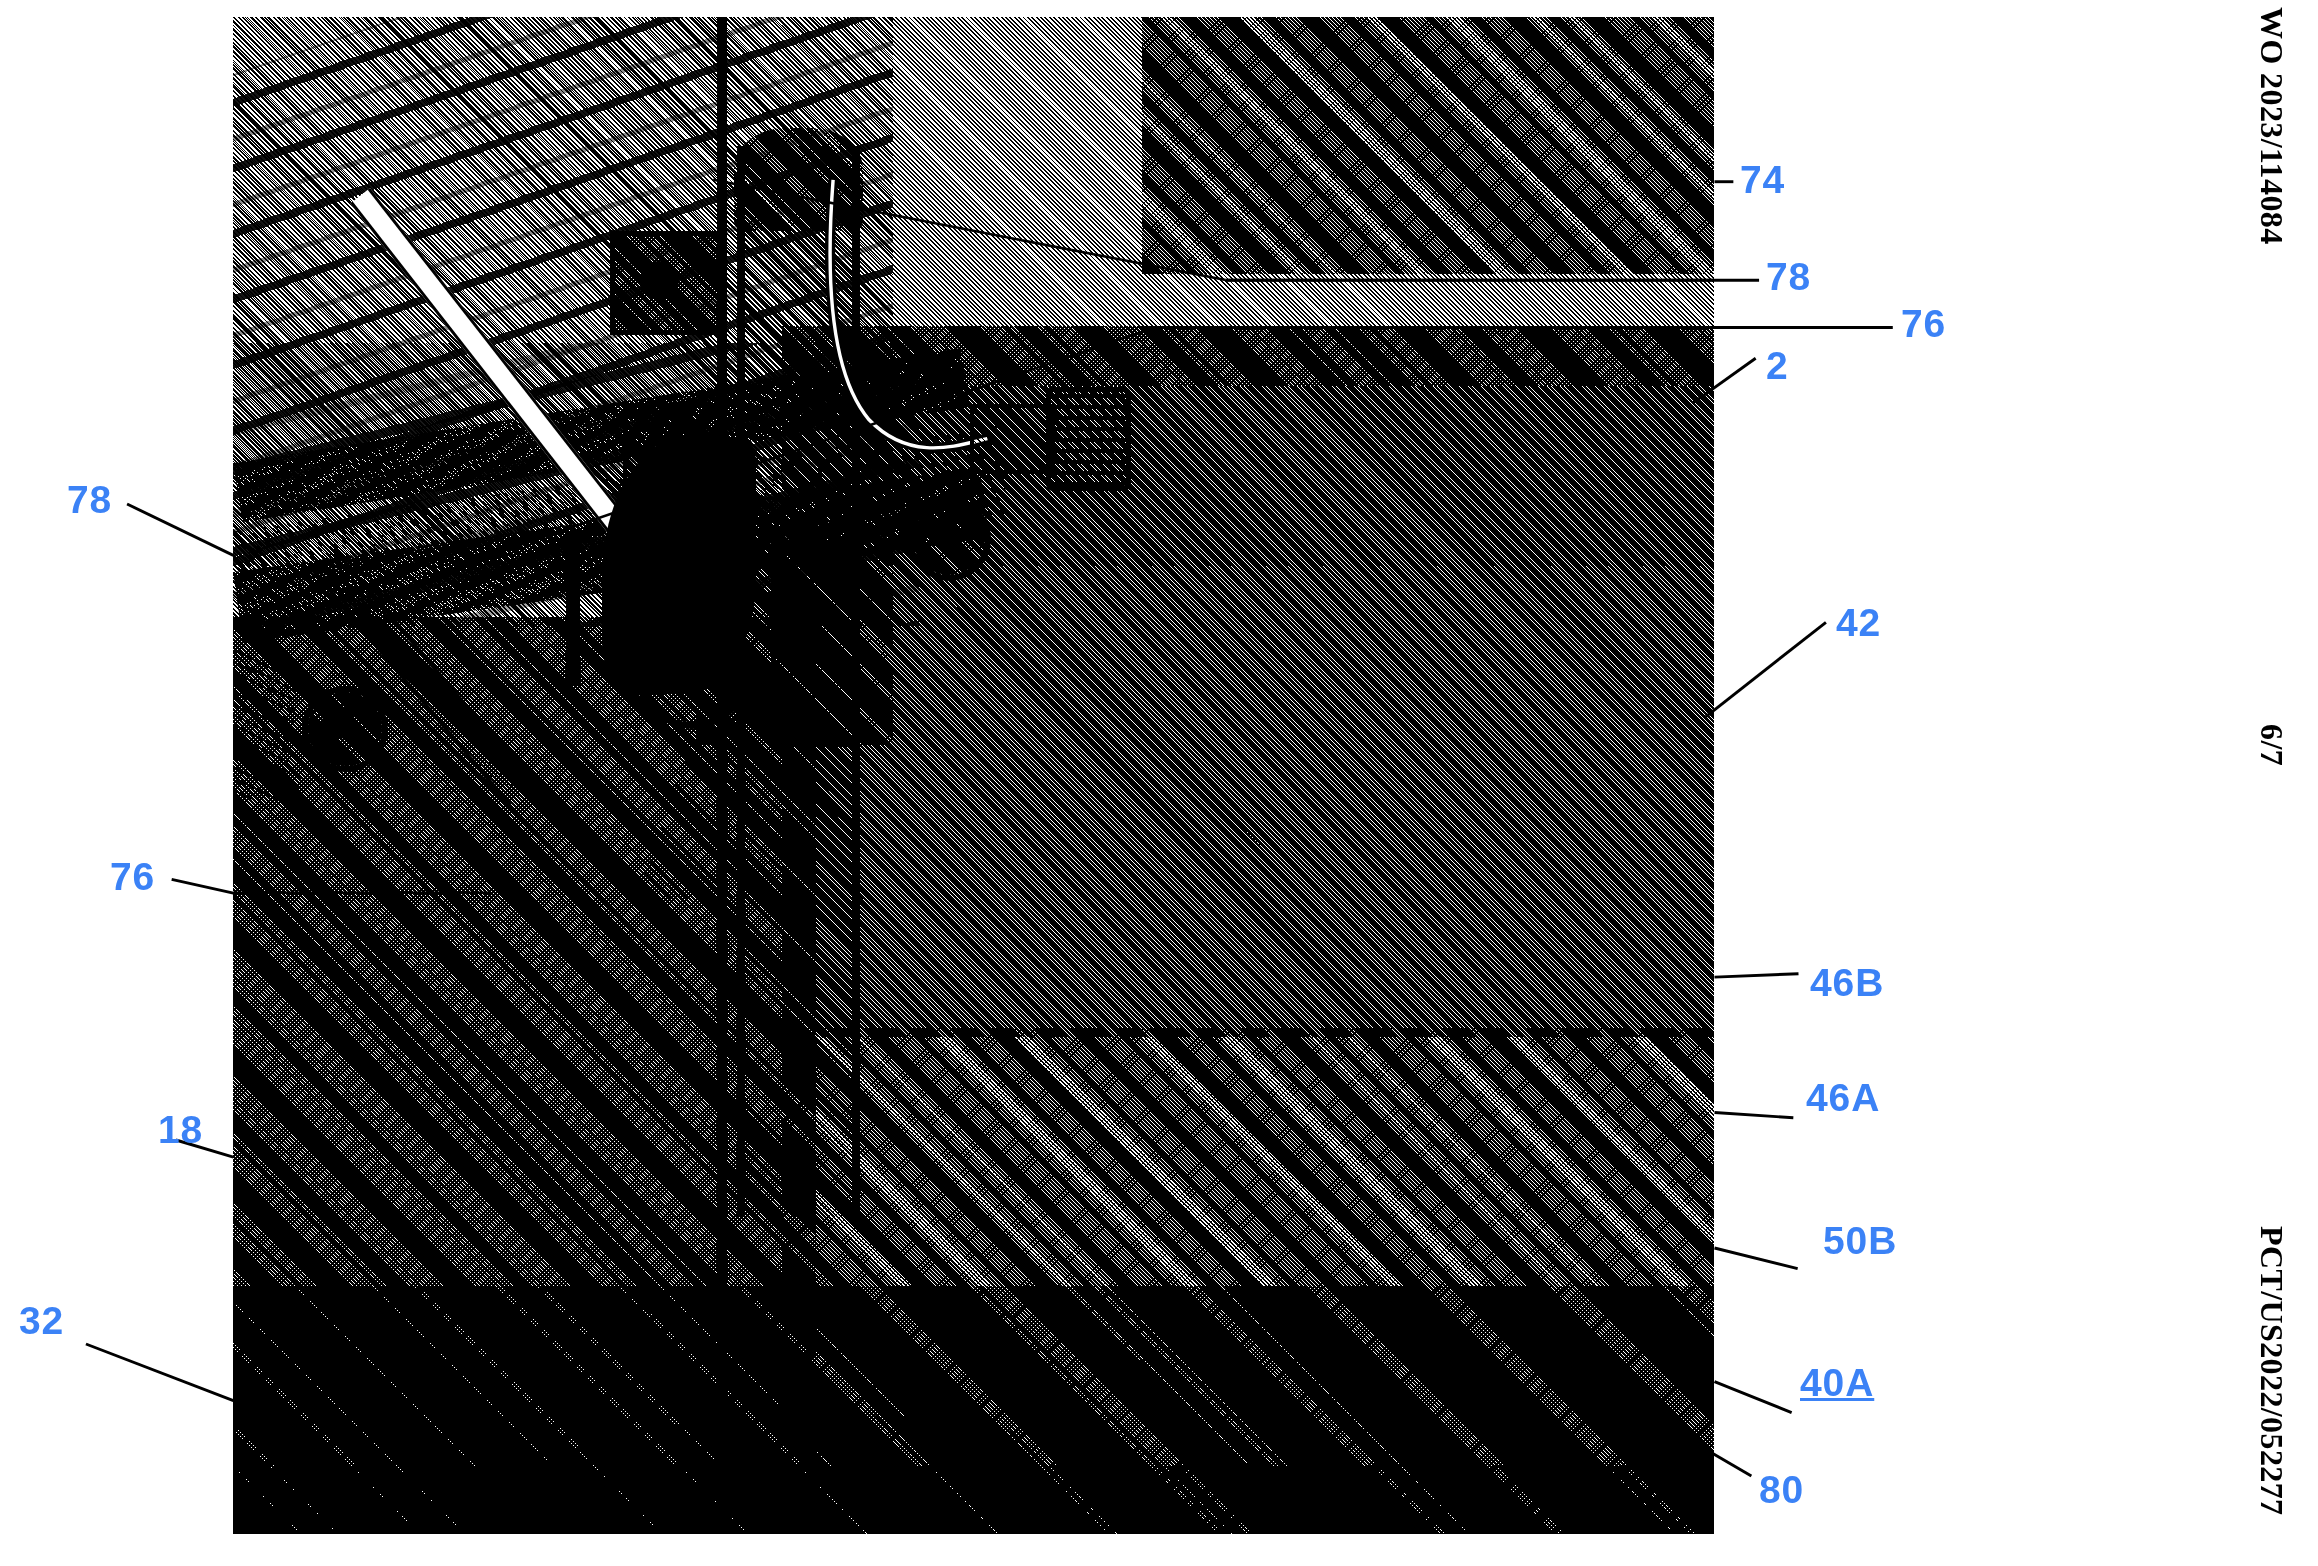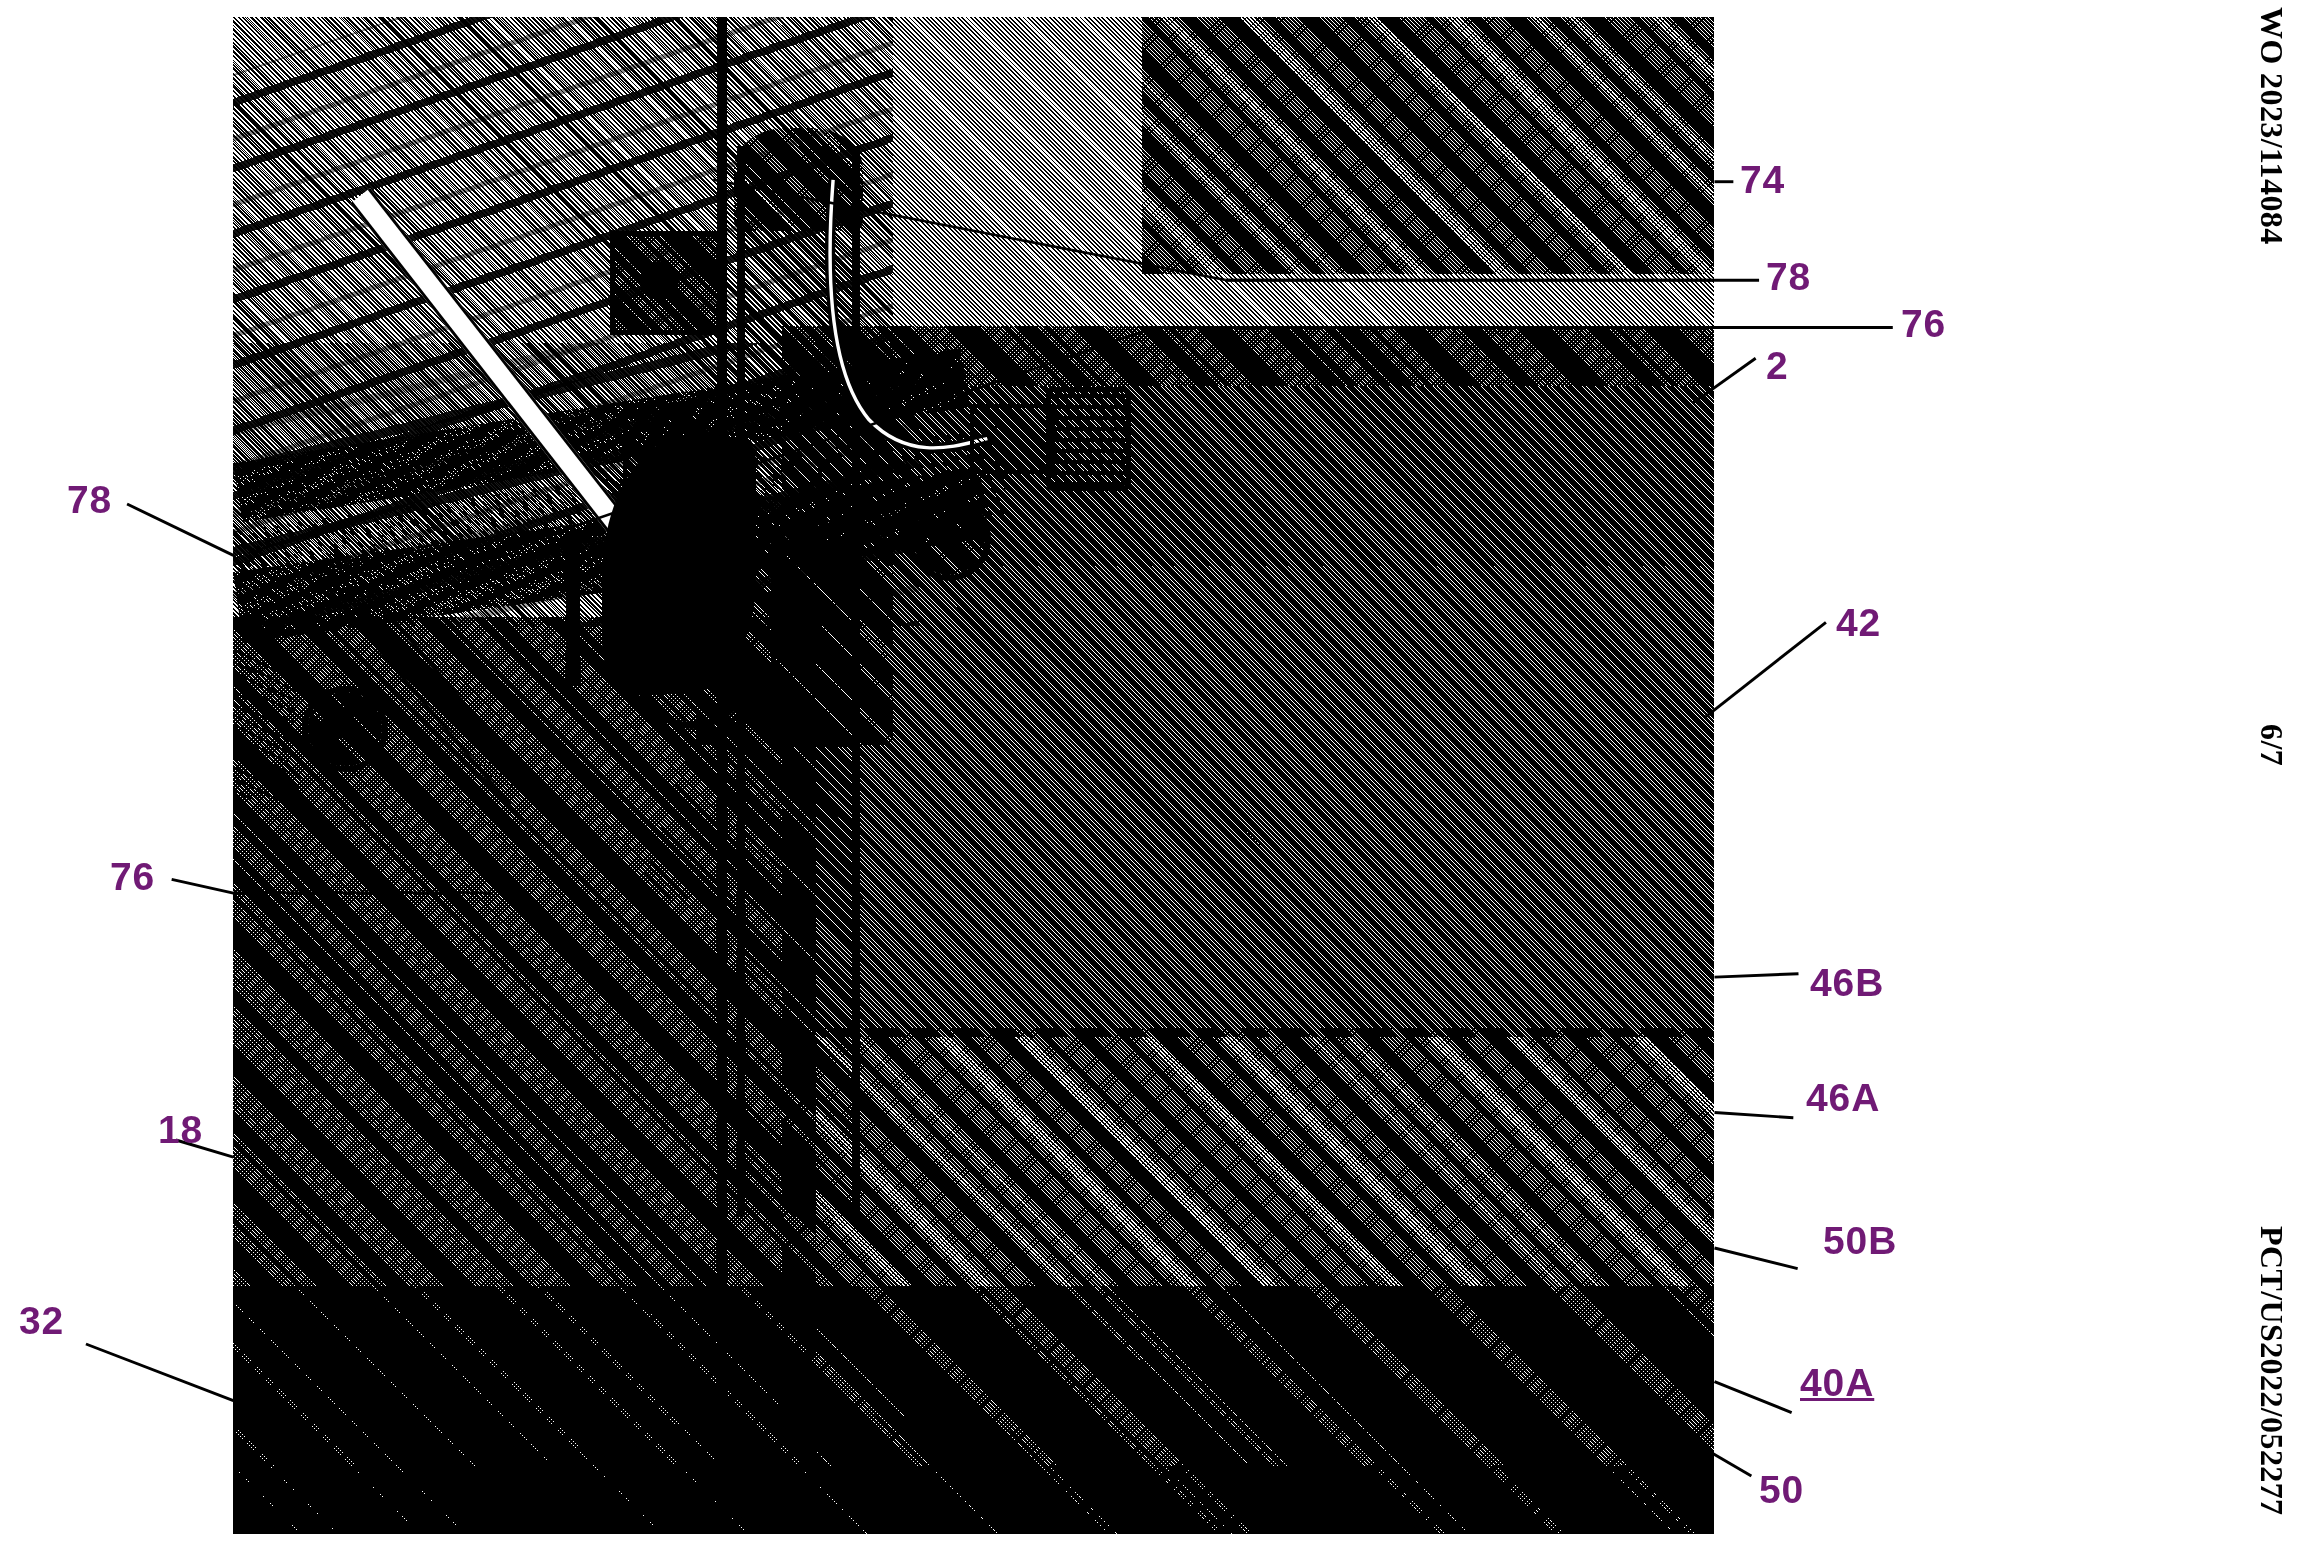--- a/index.html
+++ b/index.html
@@ -102,21 +102,21 @@
   .dith-solid { background: #000; }
 
   .region { position: absolute; overflow: hidden; }
 
   
   .ref-label {
     position: absolute;
     font-family: "Liberation Sans", "DejaVu Sans", sans-serif;
     font-weight: bold;
     font-size: 39px;
-    color: #701a75;
+    color: #3b82f6;
     line-height: 1;
     white-space: nowrap;
     letter-spacing: 0.9px;
   }
 
   
   #leader-layer {
     position: absolute;
     left: 0; top: 0;
     width: 2319px;
@@ -336,21 +336,21 @@
   <div id="ref-label-layer">
       <div class="ref-label" style="left: 1740px; top: 160px;">74</div>
       <div class="ref-label" style="left: 1766px; top: 257px;">78</div>
       <div class="ref-label" style="left: 1901px; top: 304px;">76</div>
       <div class="ref-label" style="left: 1766px; top: 346px;">2</div>
       <div class="ref-label" style="left: 1836px; top: 591px; margin-top: 12px;">42</div>
       <div class="ref-label" style="left: 1810px; top: 963px;">46B</div>
       <div class="ref-label" style="left: 1806px; top: 1078px;">46A</div>
       <div class="ref-label" style="left: 1823px; top: 1221px;">50B</div>
       <div class="ref-label" style="left: 1800px; top: 1363px; text-decoration: underline;">40A</div>
-      <div class="ref-label" style="left: 1759px; top: 1470px;">50</div>
+      <div class="ref-label" style="left: 1759px; top: 1470px;">80</div>
       <div class="ref-label" style="left: 67px; top: 480px;">78</div>
       <div class="ref-label" style="left: 110px; top: 857px;">76</div>
       <div class="ref-label" style="left: 118px; top: 1110px; margin-left: 40px;">18</div>
       <div class="ref-label" style="left: 19px; top: 1301px;">32</div>
     </div>
 
   <div class="vtext" id="pub-number">WO 2023/114084</div>
 
   <div class="vtext" id="sheet-number">6/7</div>
 

